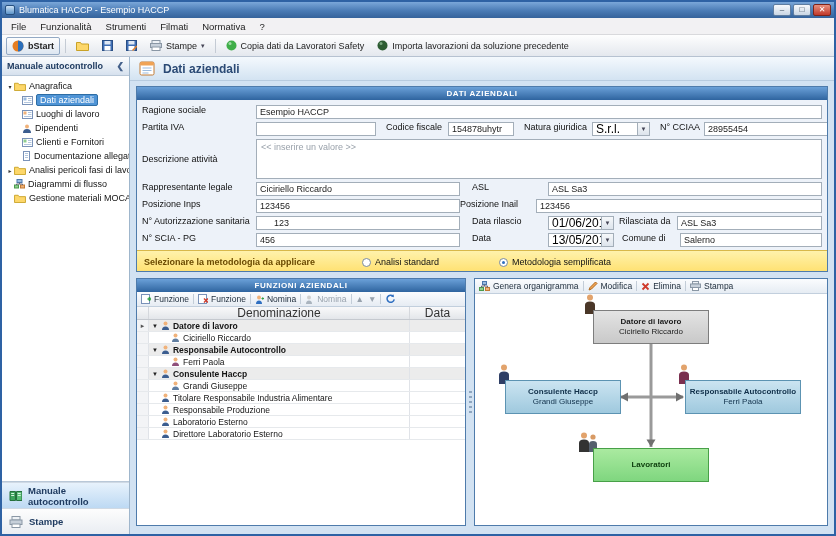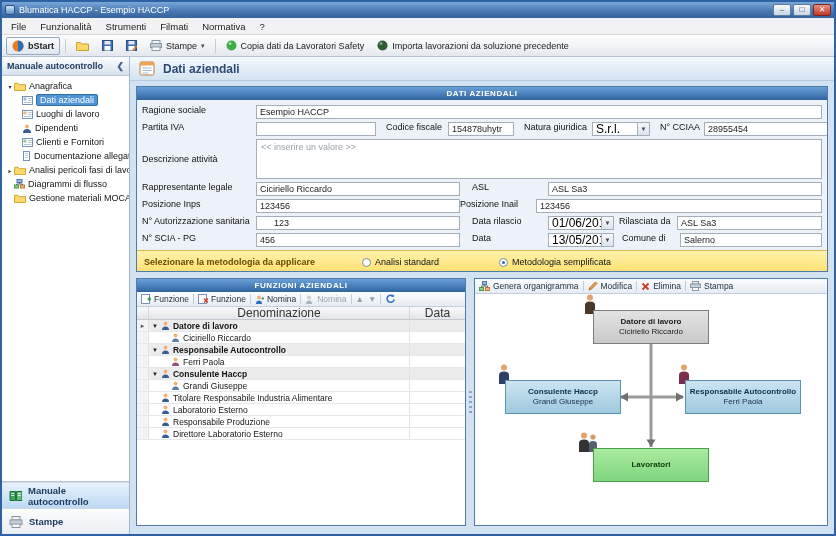--- a/index.html
+++ b/index.html
@@ -521,32 +521,32 @@
                   </div>
                 <div class="gr-date"></div>
               </div>
               <div class="grid-row plain">
                 <div class="gr-gutter"></div>
                 <div class="gr-name">
                   <svg width="9" height="9">
                       <circle cx="4.5" cy="2.5" r="2" fill="#f0b27a"></circle>
                       <path d="M1 9 Q1 5.5 4.5 5.5 Q8 5.5 8 9 Z" fill="#3b5d8f"></path>
                     </svg>
+                  <span>Responsabile Produzione</span>
+                  </div>
+                <div class="gr-date"></div>
+              </div>
+              <div class="grid-row plain">
+                <div class="gr-gutter"></div>
+                <div class="gr-name">
+                  <svg width="9" height="9">
+                      <circle cx="4.5" cy="2.5" r="2" fill="#f0b27a"></circle>
+                      <path d="M1 9 Q1 5.5 4.5 5.5 Q8 5.5 8 9 Z" fill="#3b5d8f"></path>
+                    </svg>
                   <span>Laboratorio Esterno</span>
-                  </div>
-                <div class="gr-date"></div>
-              </div>
-              <div class="grid-row plain">
-                <div class="gr-gutter"></div>
-                <div class="gr-name">
-                  <svg width="9" height="9">
-                      <circle cx="4.5" cy="2.5" r="2" fill="#f0b27a"></circle>
-                      <path d="M1 9 Q1 5.5 4.5 5.5 Q8 5.5 8 9 Z" fill="#3b5d8f"></path>
-                    </svg>
-                  <span>Responsabile Produzione</span>
                   </div>
                 <div class="gr-date"></div>
               </div>
               <div class="grid-row plain">
                 <div class="gr-gutter"></div>
                 <div class="gr-name">
                   <svg width="9" height="9">
                       <circle cx="4.5" cy="2.5" r="2" fill="#f0b27a"></circle>
                       <path d="M1 9 Q1 5.5 4.5 5.5 Q8 5.5 8 9 Z" fill="#3b5d8f"></path>
                     </svg>

